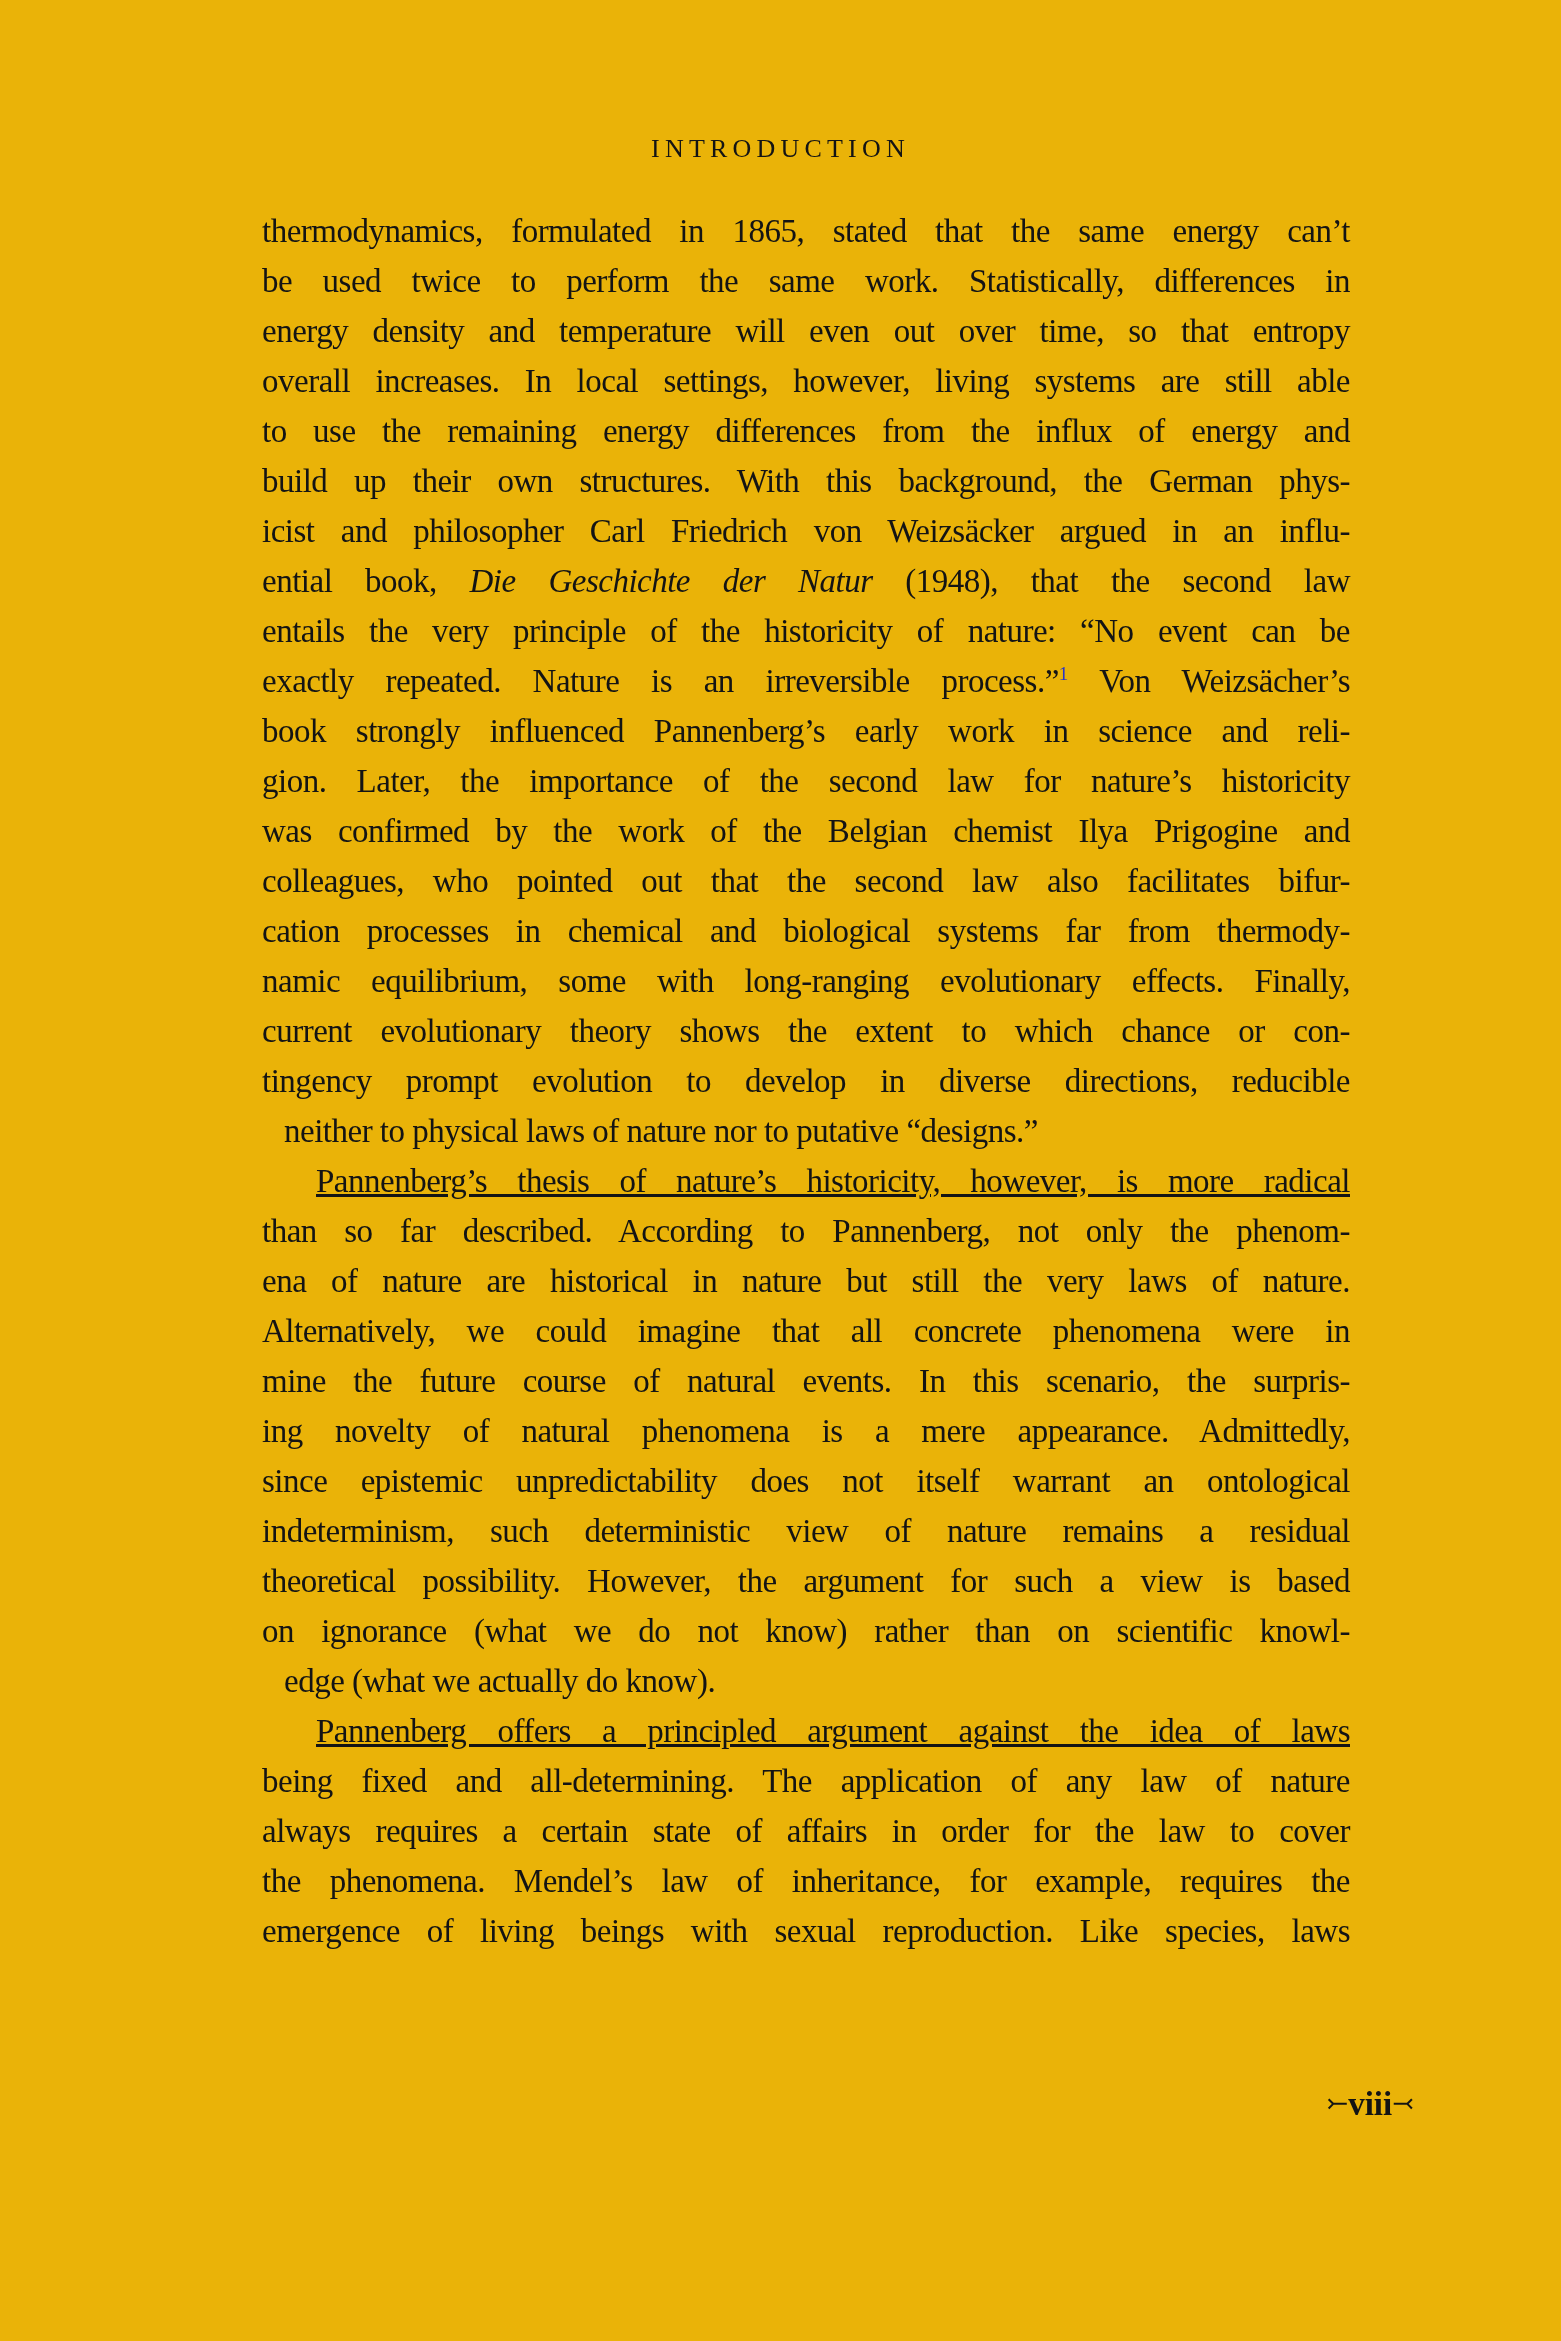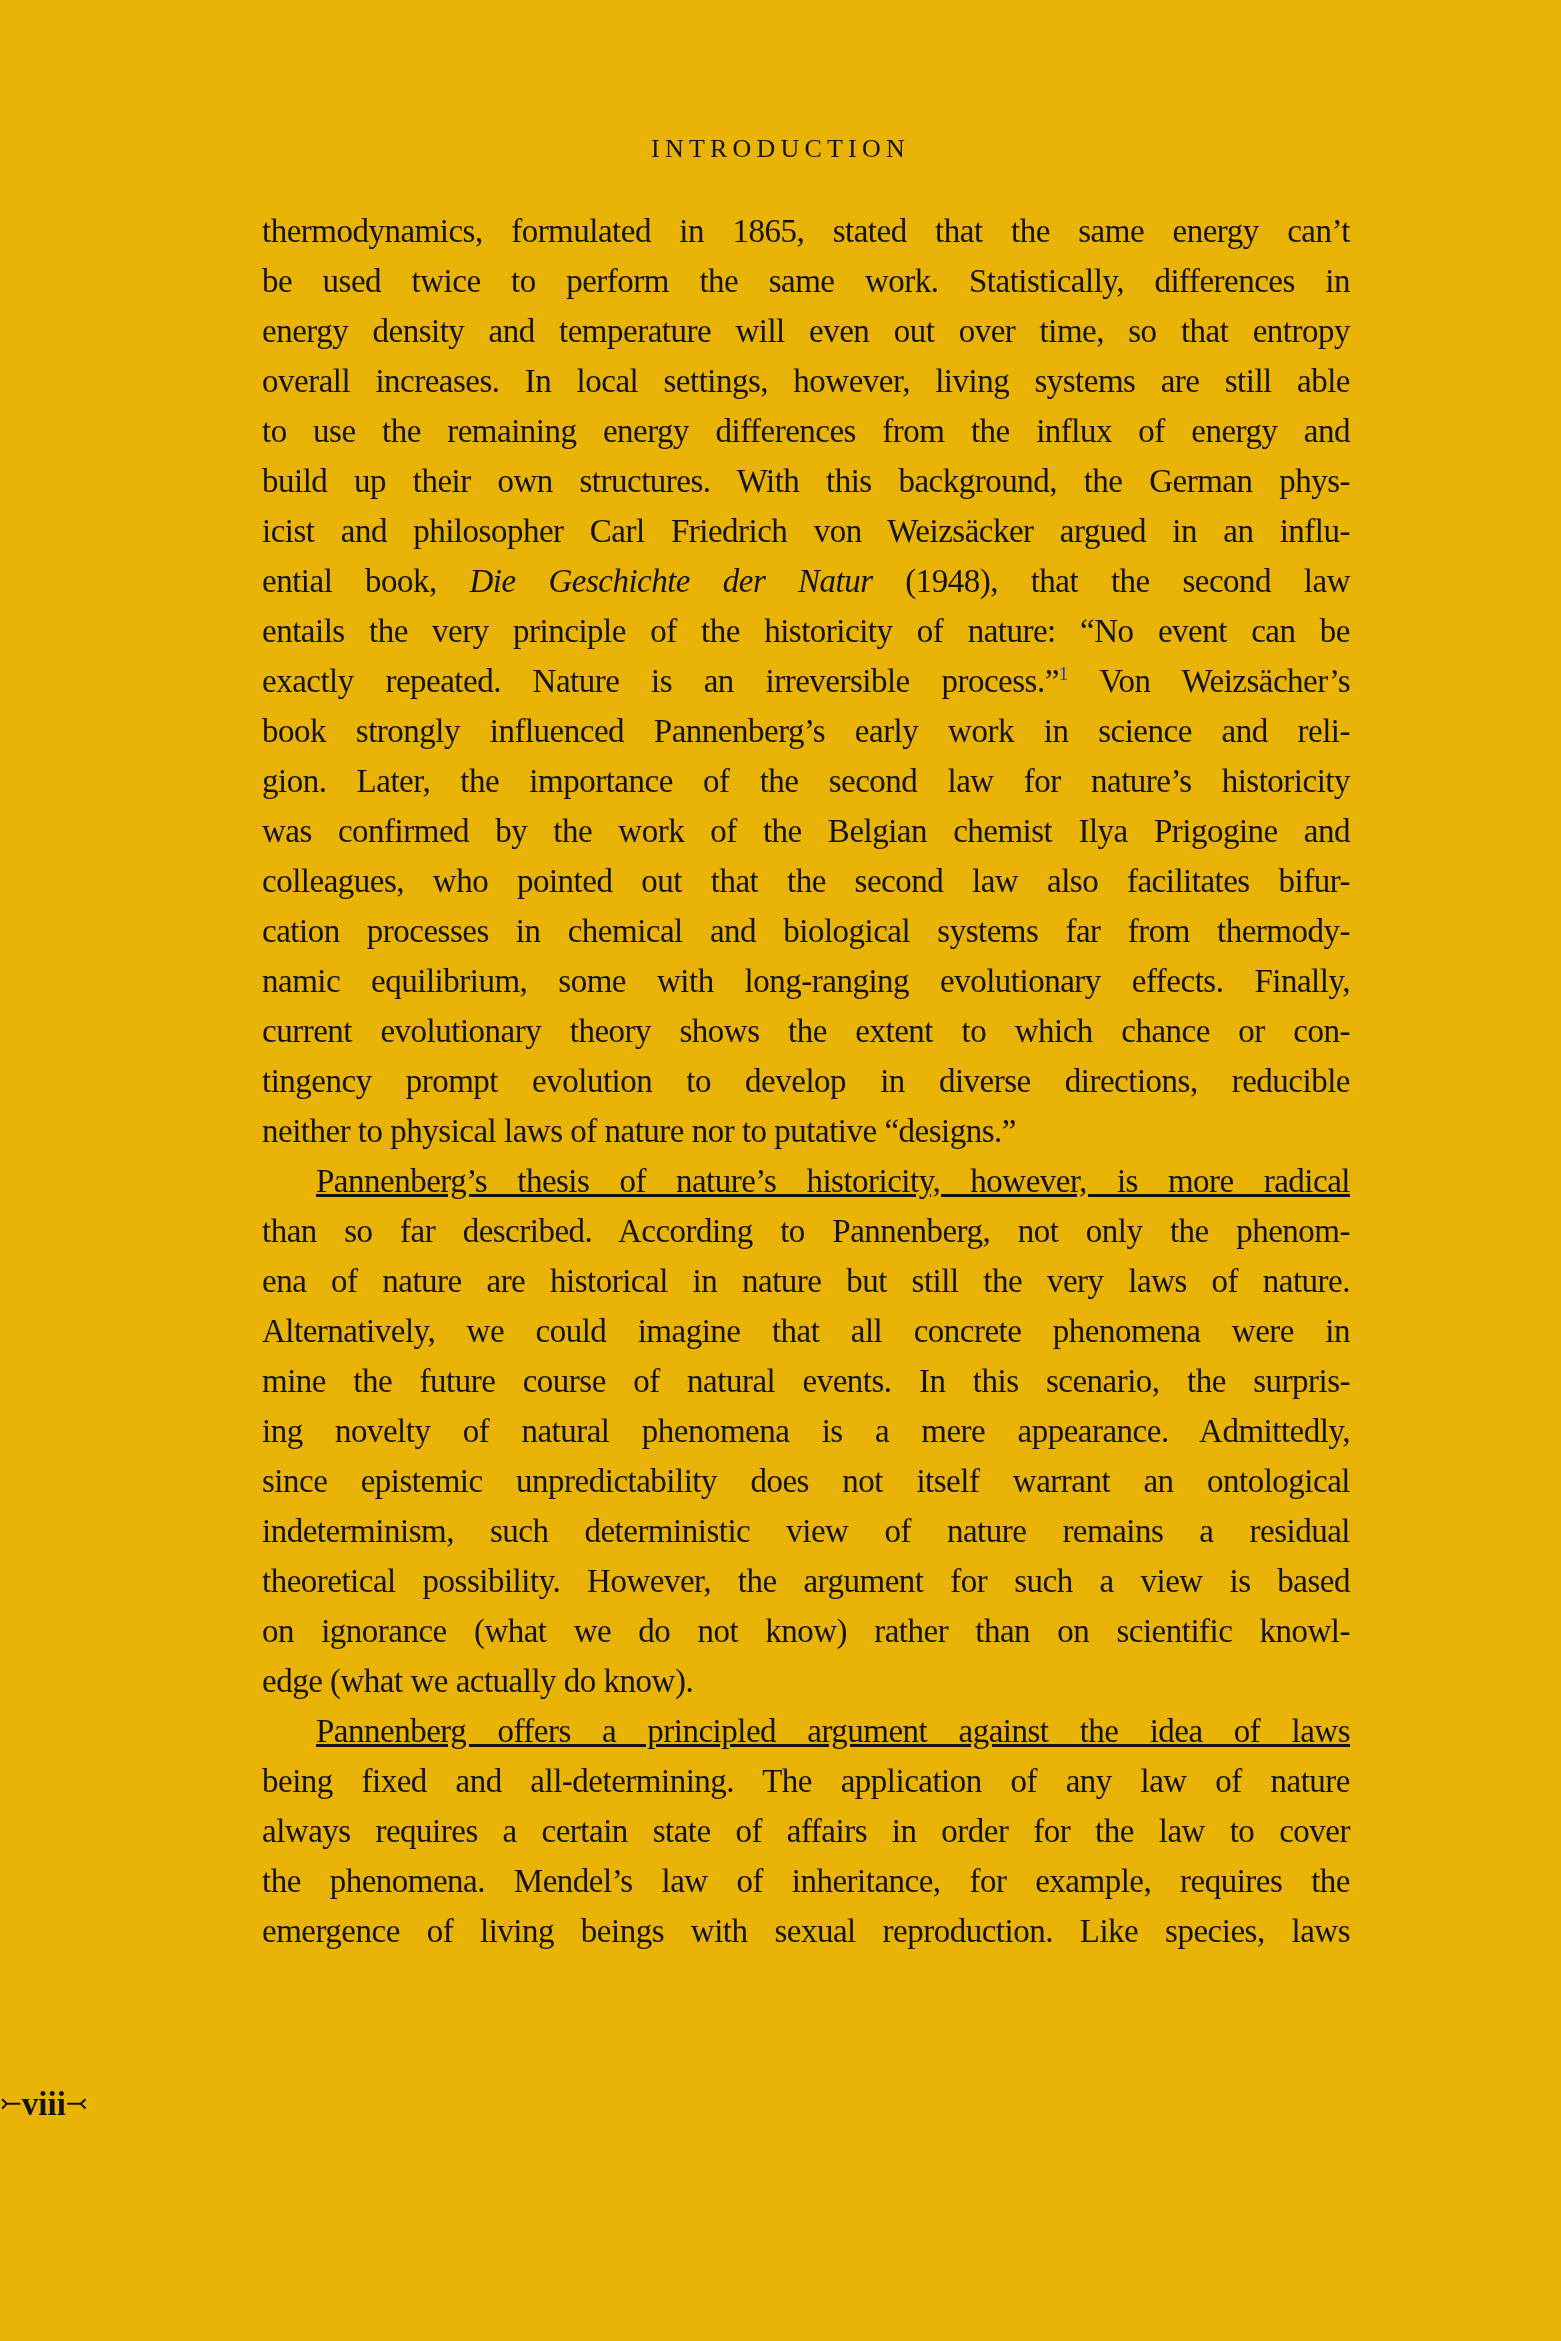--- a/index.html
+++ b/index.html
@@ -15,29 +15,29 @@
   .body-text {
     position: absolute; left: 262px; top: 206px; width: 1088px;
     font-family: "Liberation Serif", "DejaVu Serif", serif;
     font-size: 33px; line-height: 50px; letter-spacing: -0.5px;
     color: #141414;
   }
   .line {
     display: block; white-space: nowrap; height: 50px;
     text-align: justify; text-align-last: justify;
   }
-  .line.last { text-align: left; text-align-last: left; }
+  .line.last { text-align: left; text-align-last: left; margin-left: 22px; }
   .line.indent { padding-left: 54px; text-decoration: underline; }
   .italic { font-style: italic; }
   .fnref {
     color: #2a35c8; font-size: 19px; vertical-align: 12px; line-height: 0; letter-spacing: 0;
   }
   .folio {
     position: absolute; left: 0; width: 1414px; top: 2082px;
-    text-align: left;
+    text-align: right;
     font-family: "Liberation Serif", "DejaVu Serif", serif;
     font-size: 33px; font-weight: bold; line-height: 43px; color: #141414;
   }
   .folio .orn { display: inline-block; font-weight: normal; font-size: 26px; vertical-align: 2.6px; }
 </style>
 </head>
 <body>
 
 <div class="page">
   <div class="running-head">INTRODUCTION</div>

